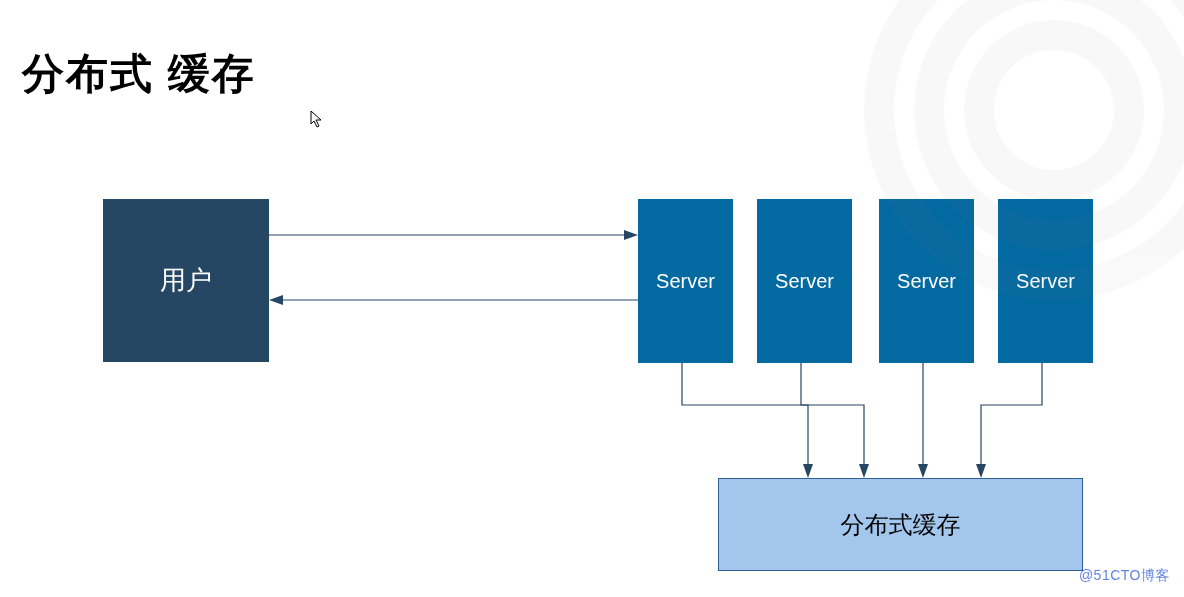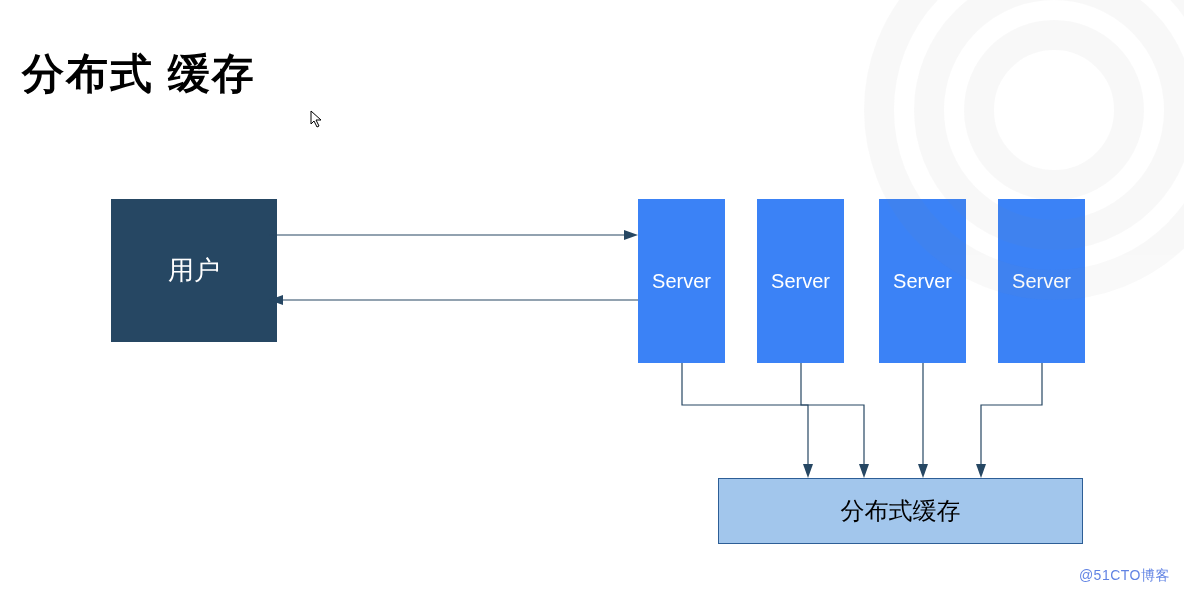--- a/index.html
+++ b/index.html
@@ -27,51 +27,50 @@
       left: 310px;
       width: 14px;
       height: 18px;
       pointer-events: none;
     }
     .user-box {
       position: absolute;
       left: 103px;
       top: 199px;
       width: 166px;
-      height: 143px;
+      height: 163px;
       background: #264763;
       color: #fff;
       display: flex;
       align-items: center;
       justify-content: center;
       font-size: 26px;
-      margin-left: 8px;
     }
     .server-box {
       position: absolute;
       top: 199px;
-      width: 87px;
+      width: 95px;
       height: 164px;
-      background: #3b82f6;
+      background: #0369a1;
       color: #fff;
       display: flex;
       align-items: center;
       justify-content: center;
       font-size: 20px;
     }
     .server-1 { left: 638px; }
     .server-2 { left: 757px; }
     .server-3 { left: 879px; }
     .server-4 { left: 998px; }
     .cache-box {
       position: absolute;
       left: 718px;
       top: 478px;
       width: 365px;
-      height: 66px;
+      height: 93px;
       background: #a2c6ec;
       border: 1.5px solid #2d5e96;
       color: #000;
       display: flex;
       align-items: center;
       justify-content: center;
       font-size: 24px;
     }
     .svg-layer {
       position: absolute;

